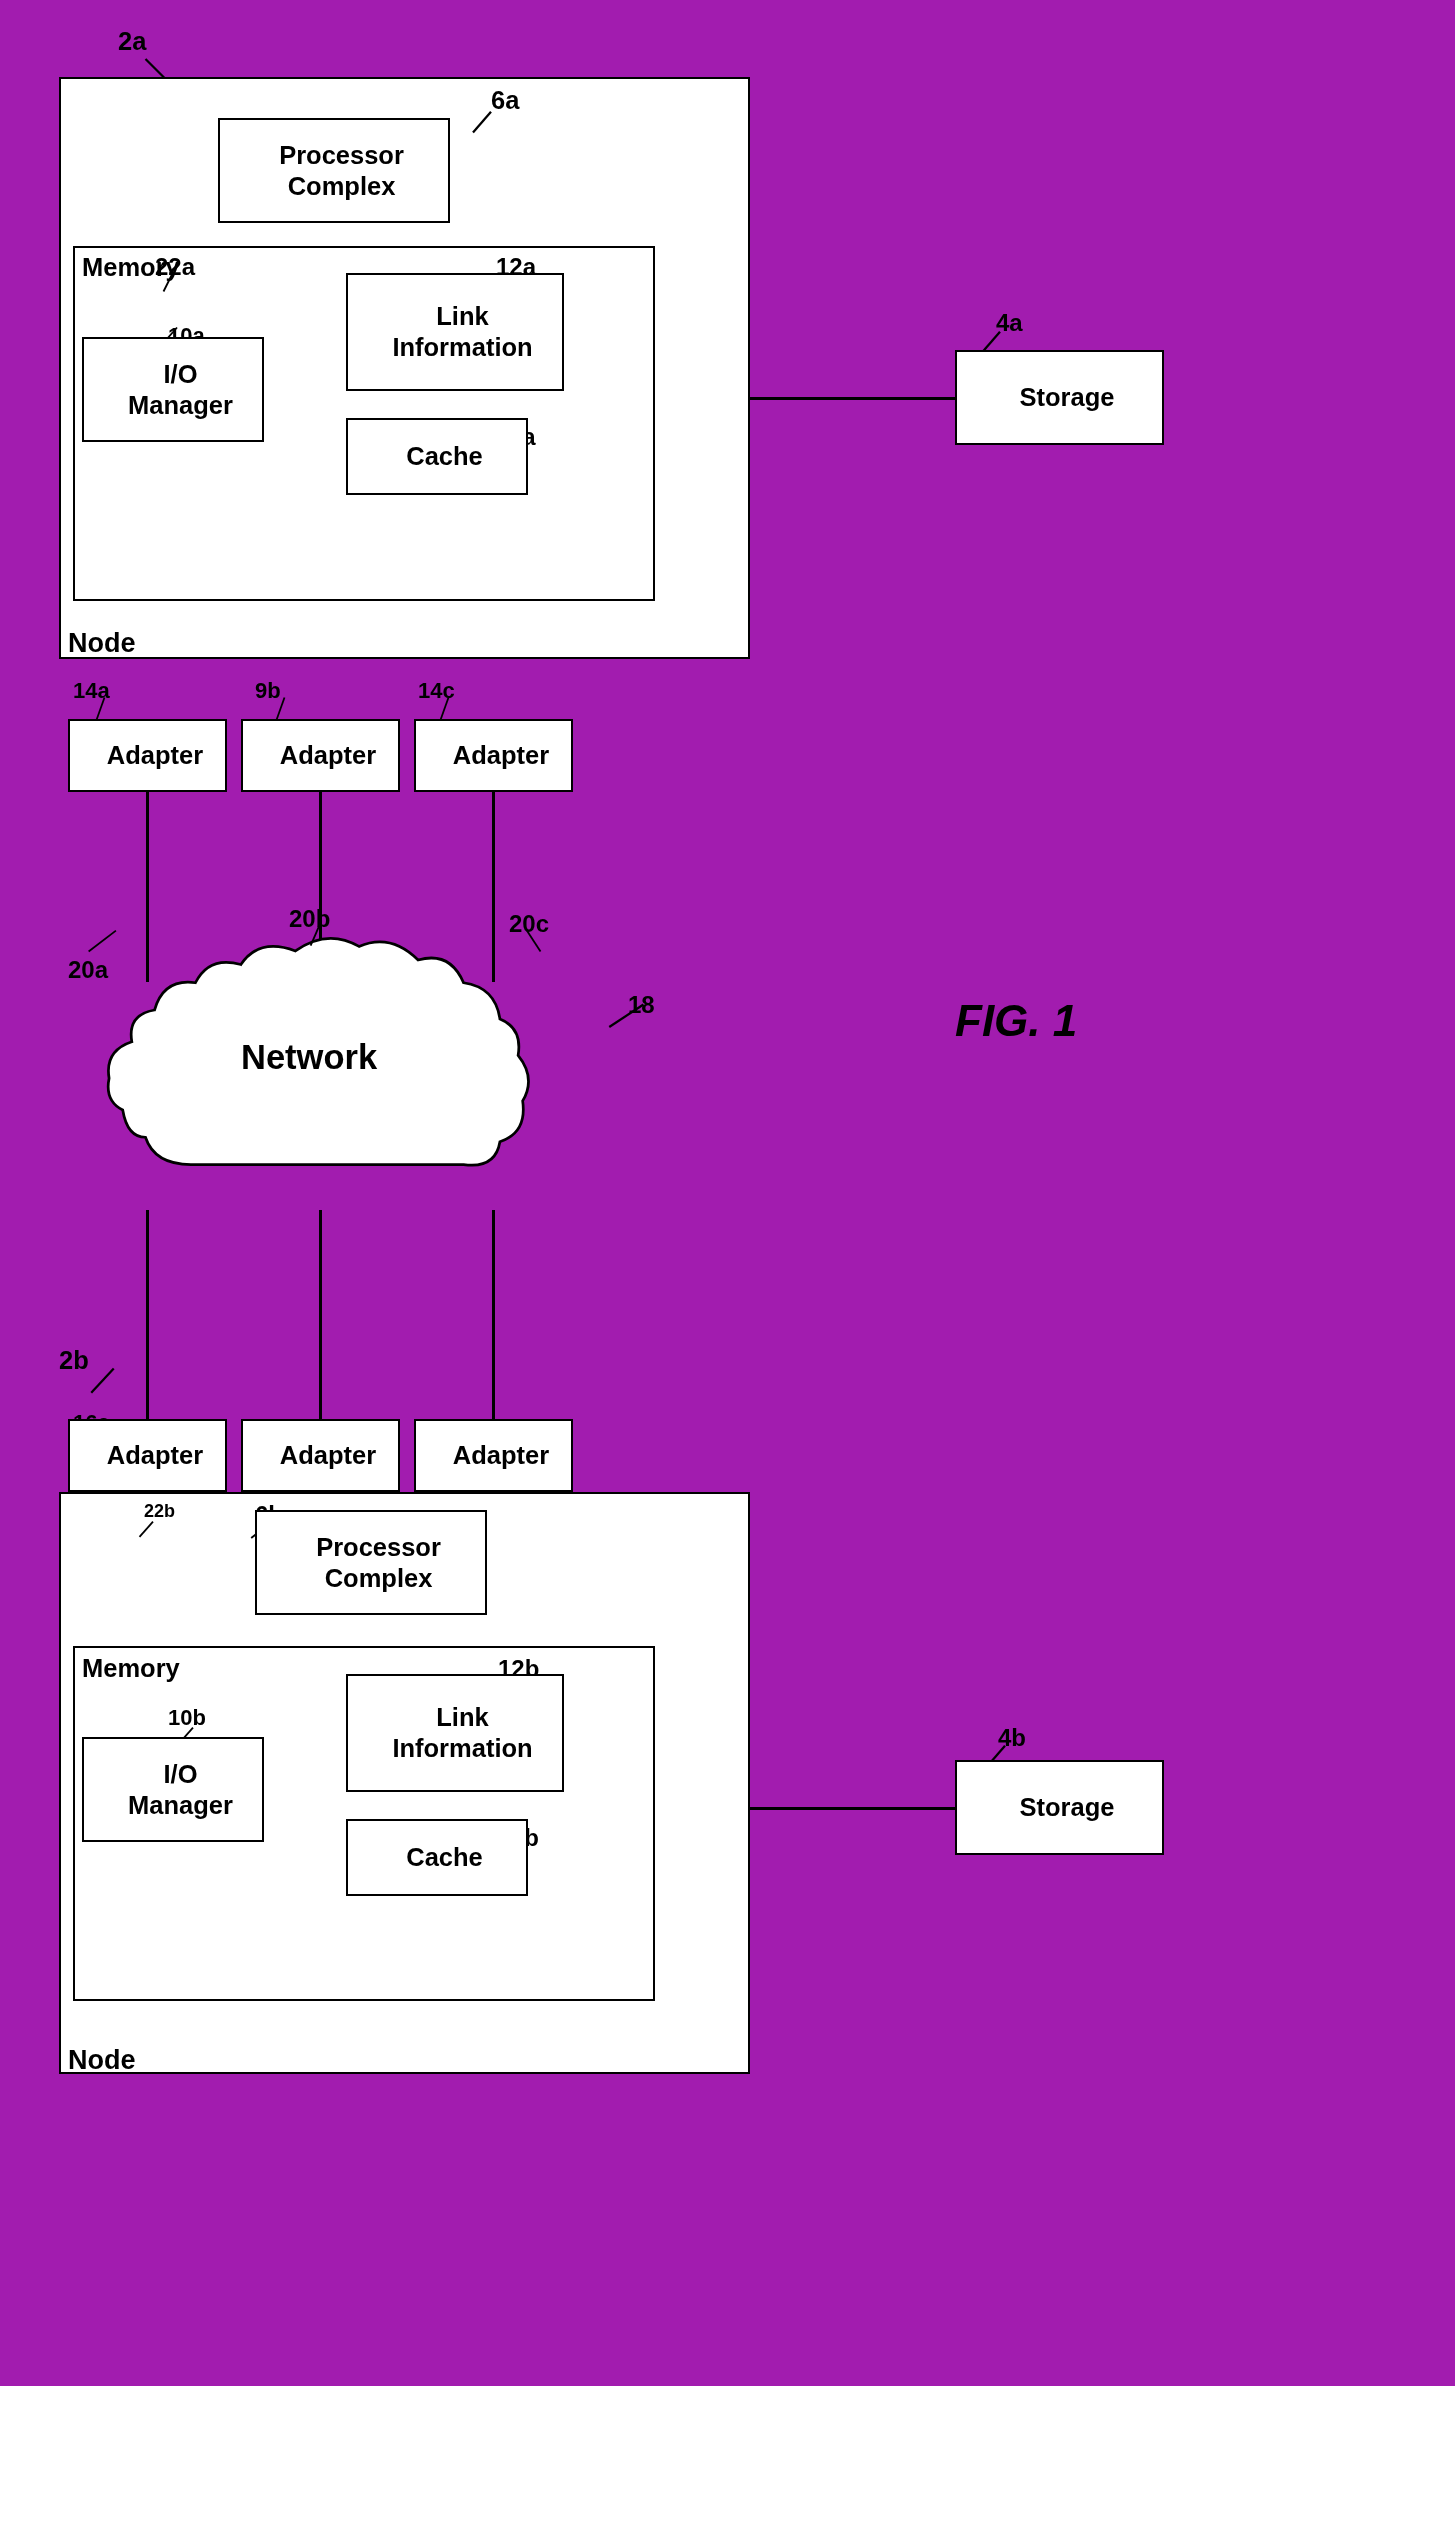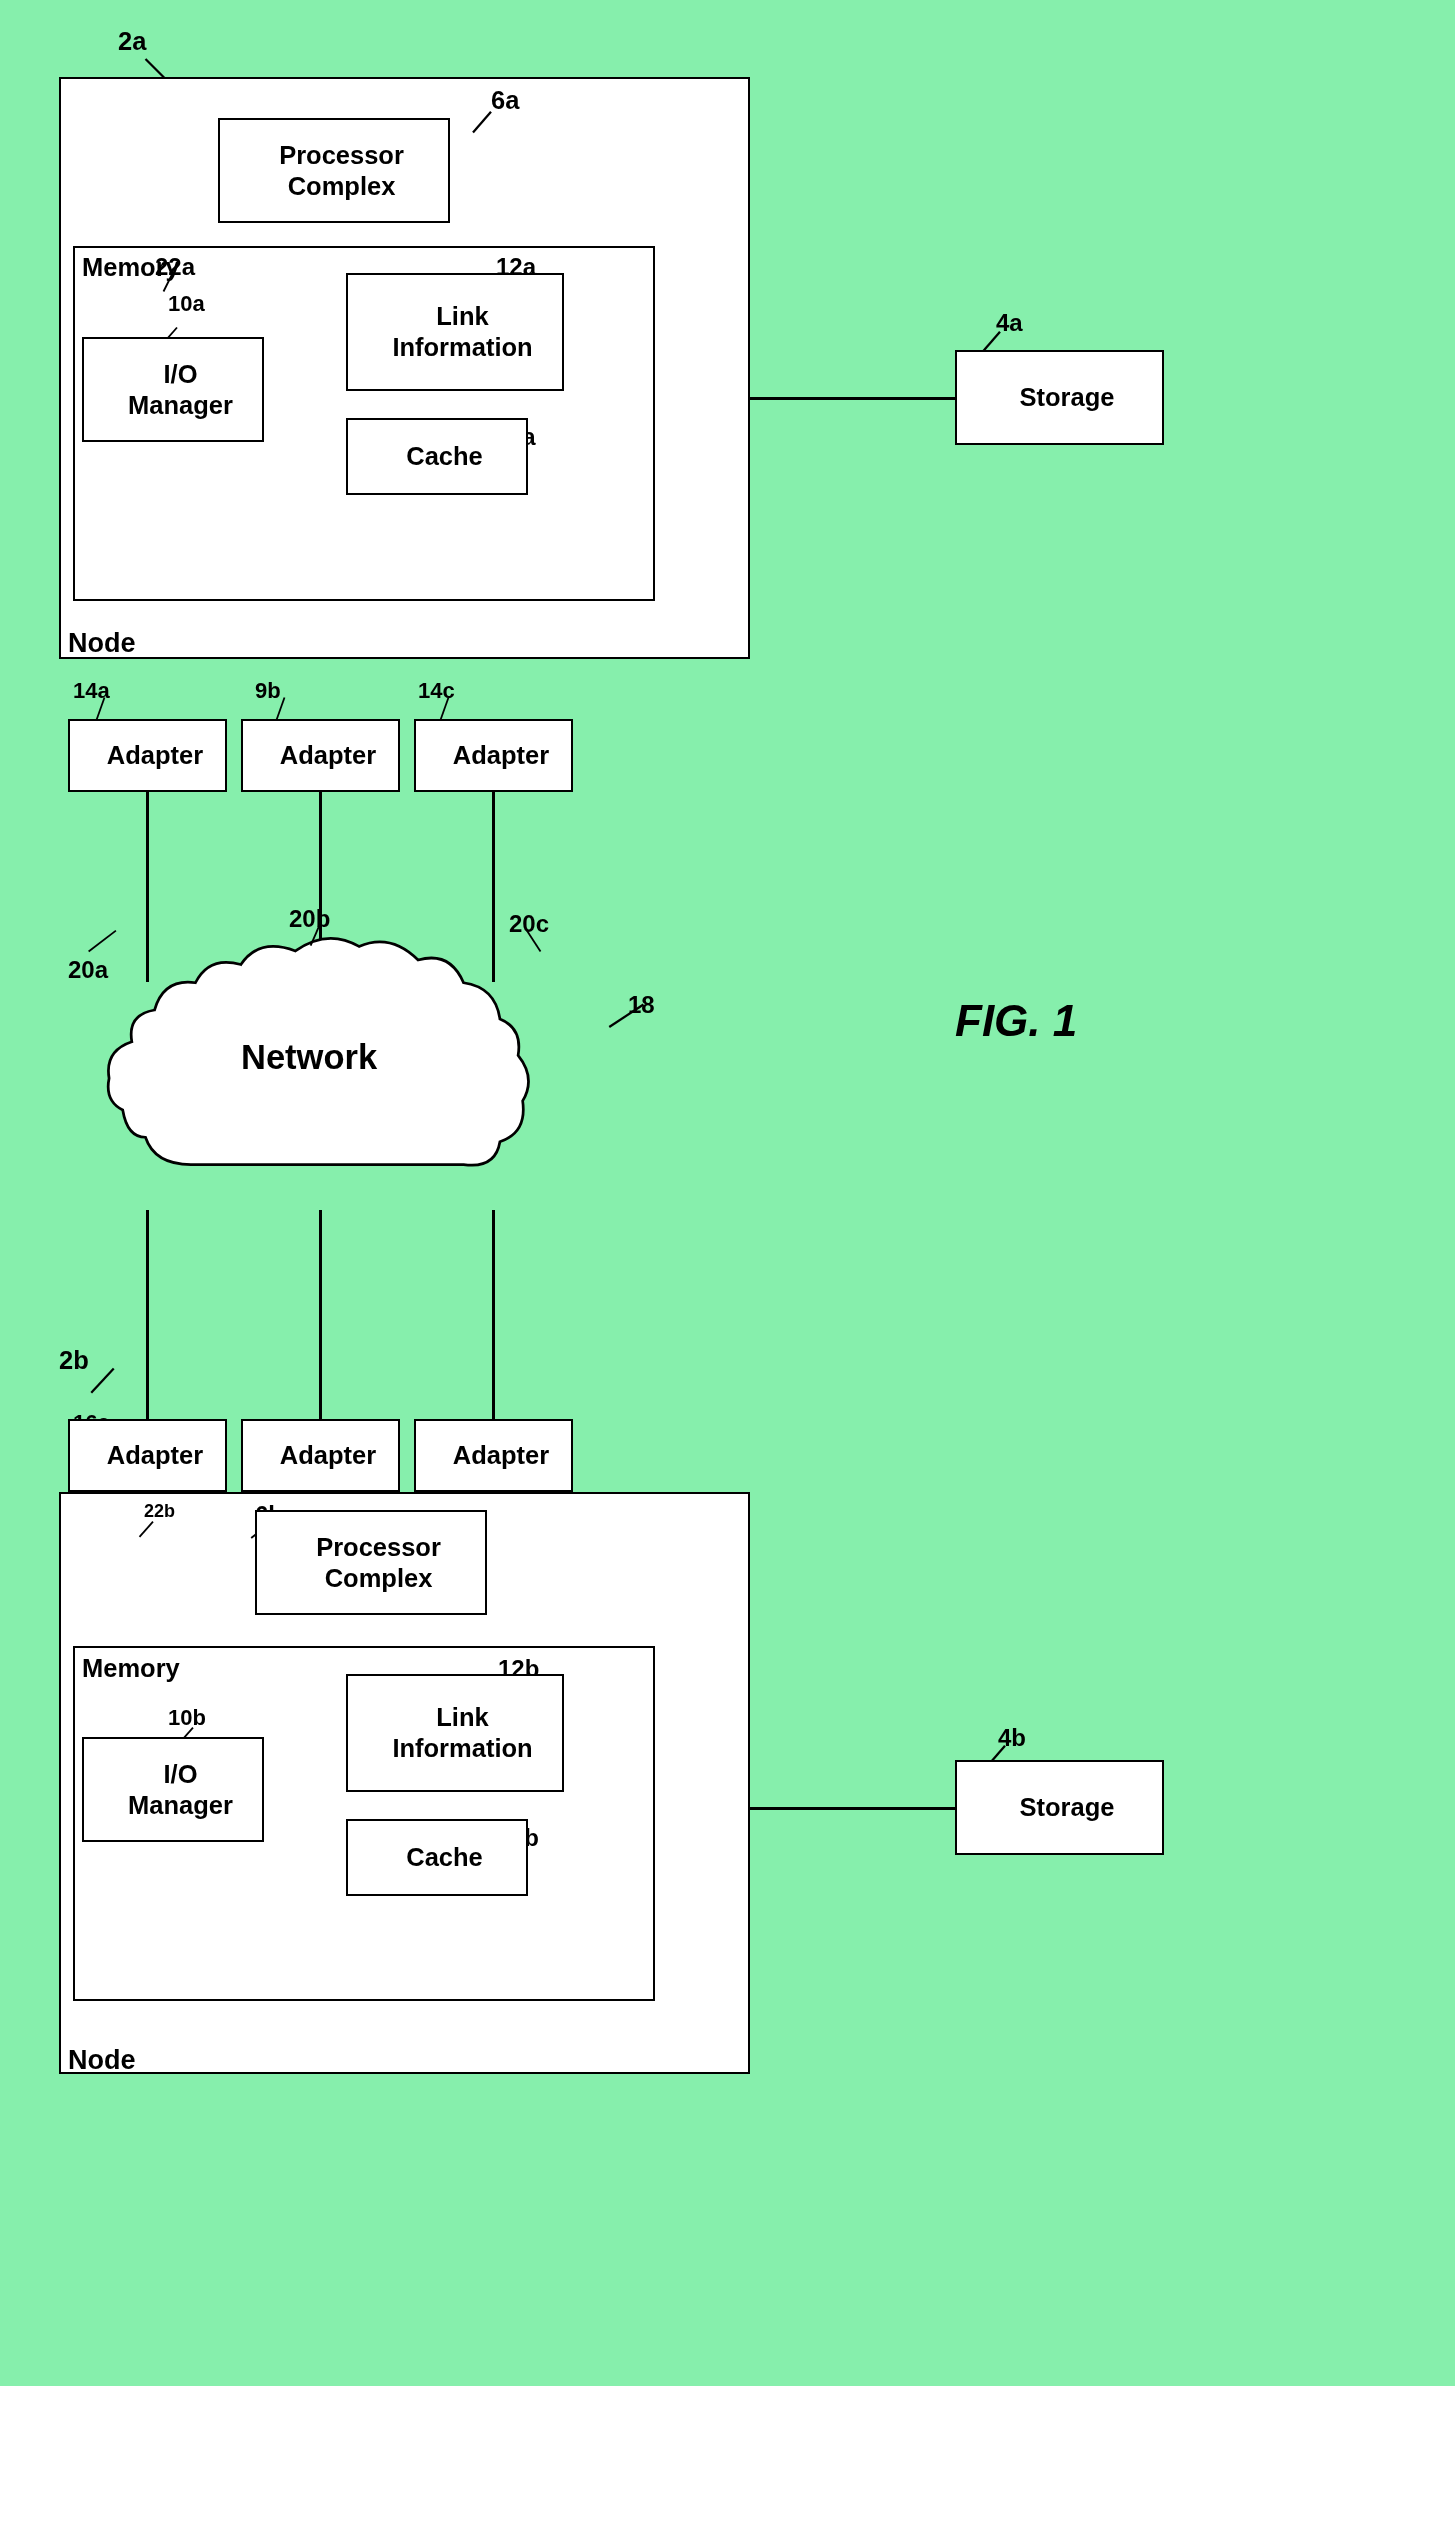--- a/index.html
+++ b/index.html
@@ -9,21 +9,21 @@
       width: 1455px;
       min-height: 2538px;
       position: relative;
       overflow: hidden;
     }
 
     .diagram-container {
       position: relative;
       width: 1455px;
       height: 2386px;
-      background: #86efac;
+      background: #a21caf;
     }
 
     
     .label {
       position: absolute;
       font-size: 25.5px;
       font-weight: bold;
       color: #000;
       white-space: nowrap;
     }
@@ -98,21 +98,21 @@
   </div>
 
   <div class="box-large" style="left:73px; top:246px; width:582px; height:355px;"></div>
   <div class="label" style="left:82px; top:253px; font-size:25.5px;">Memory</div>
 
   <div class="label" style="left:155px; top:253px; font-size:24px;">22a</div>
   <svg style="position:absolute;left:159px;top:269px;" width="36" height="27" viewBox="0 0 40 30">
     <line x1="15" y1="5" x2="5" y2="25" stroke="black" stroke-width="2"></line>
   </svg>
 
-  <div class="label" style="left:168px; top:291px; font-size:22px;">10a</div>
+  <div class="label" style="left:168px; top:323px; font-size:22px;">10a</div>
   <svg style="position:absolute;left:159px;top:323px;" width="36" height="27" viewBox="0 0 40 30">
     <line x1="20" y1="5" x2="5" y2="22" stroke="black" stroke-width="2"></line>
   </svg>
   <div class="box" style="left:82px; top:337px; width:182px; height:105px;">
     <span style="white-space:pre-line;">I/O
 Manager</span>
   </div>
 
   <div class="label" style="left:496px; top:253px; font-size:24px;">12a</div>
   <svg style="position:absolute;left:487px;top:270px;" width="36" height="27" viewBox="0 0 40 30">

